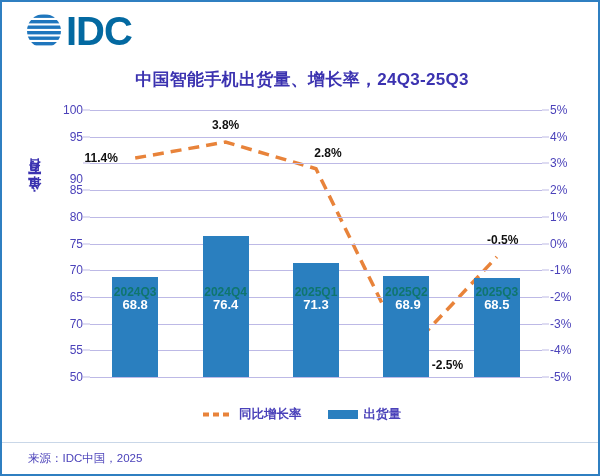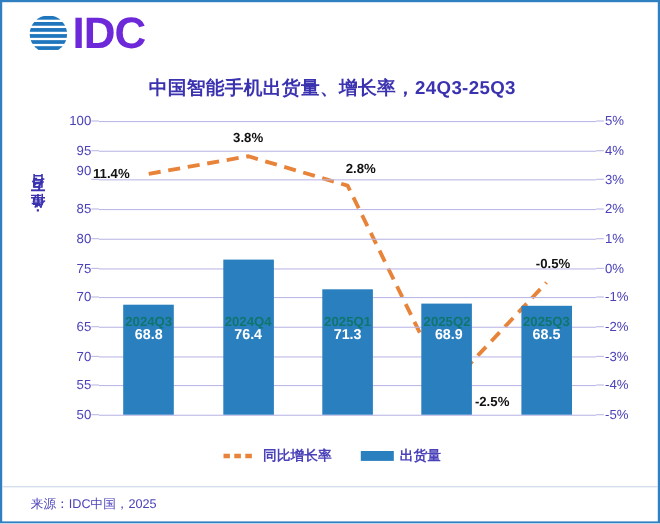--- a/index.html
+++ b/index.html
@@ -34,21 +34,21 @@
     left: 22px; top: 9px;
     display: flex;
     align-items: center;
     gap: 2px;
   }
   #logo-globe { width: 40px; height: 40px; display:block; }
   #logo-text {
     font-size: 40px;
     font-weight: bold;
     letter-spacing: -1px;
-    color: #6d28d9;
+    color: #0369a1;
     line-height: 40px;
     font-family: "Liberation Sans", "DejaVu Sans", sans-serif;
   }
 
   
   #chart-title {
     position: absolute;
     left: 0; top: 66px;
     width: 600px;
     text-align: center;
@@ -249,21 +249,21 @@
         <polyline id="growth-line" fill="none" stroke="#e8833a" stroke-width="3.5" stroke-dasharray="11 7" stroke-linecap="butt" points="45.2,48.06 135.60000000000002,32.039999999999964 226,58.73999999999998 316.40000000000003,242.97 406.8,146.85"></polyline>
       </svg>
     <div class="gridline" style="top: 0px;"></div>
         <div class="tickmark-left" style="top: 0px;"></div>
         <div class="ytick-left" style="top: 0px;">100</div>
         <div class="gridline" style="top: 26.7px;"></div>
         <div class="tickmark-left" style="top: 26.7px;"></div>
         <div class="ytick-left" style="top: 26.7px;">95</div>
         <div class="gridline" style="top: 53.4px;"></div>
         <div class="tickmark-left" style="top: 53.4px;"></div>
-        <div class="ytick-left" style="top: 45px;">90</div>
+        <div class="ytick-left" style="top: 69px;">90</div>
         <div class="gridline" style="top: 80.1px;"></div>
         <div class="tickmark-left" style="top: 80.1px;"></div>
         <div class="ytick-left" style="top: 80.1px;">85</div>
         <div class="gridline" style="top: 106.8px;"></div>
         <div class="tickmark-left" style="top: 106.8px;"></div>
         <div class="ytick-left" style="top: 106.8px;">80</div>
         <div class="gridline" style="top: 133.5px;"></div>
         <div class="tickmark-left" style="top: 133.5px;"></div>
         <div class="ytick-left" style="top: 133.5px;">75</div>
         <div class="gridline" style="top: 160.2px;"></div>

